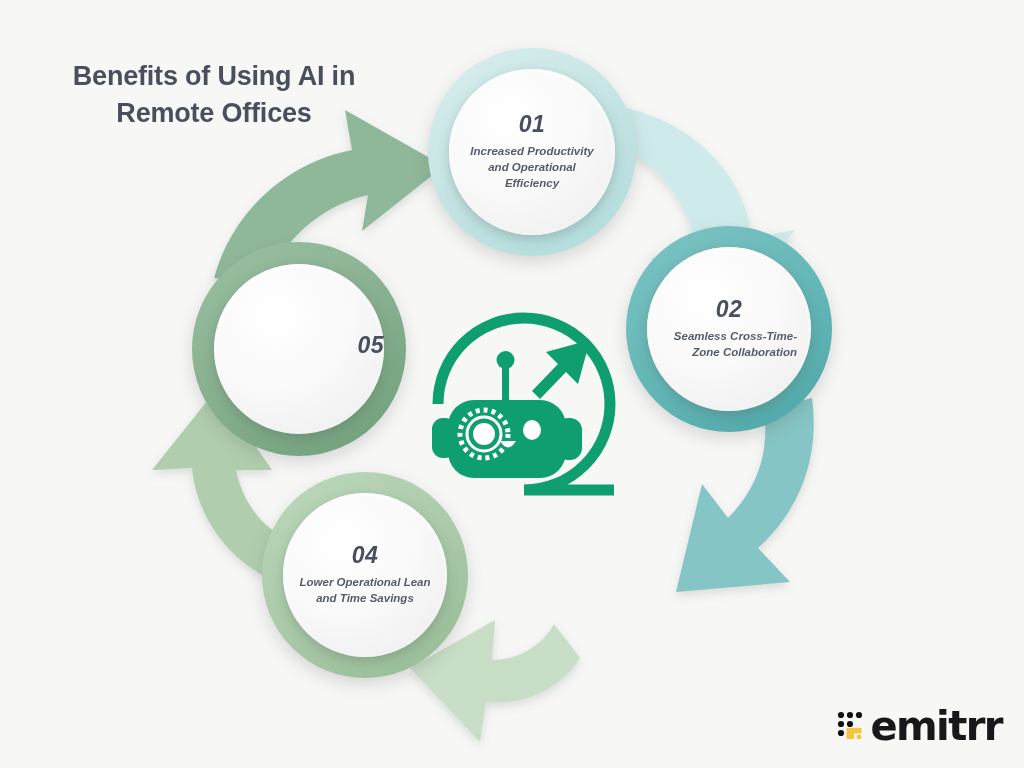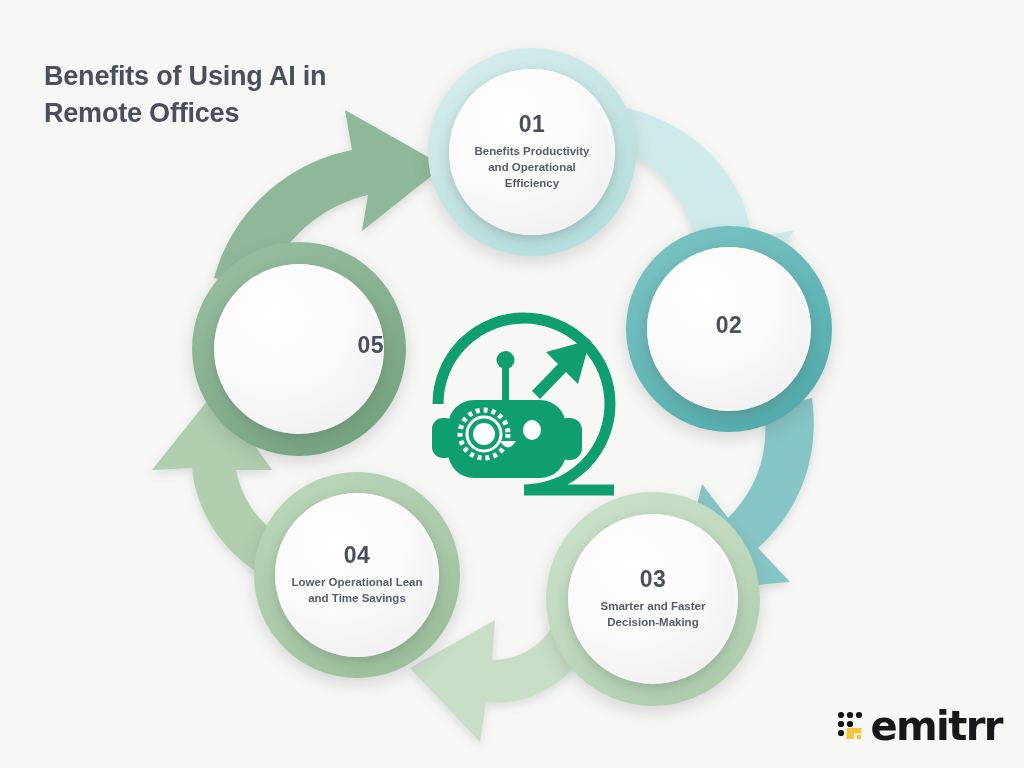--- a/index.html
+++ b/index.html
@@ -26,21 +26,21 @@
   .title {
     position: absolute;
     left: 44px;
     top: 58px;
     width: 340px;
     font-size: 27px;
     font-weight: bold;
     line-height: 1.36;
     color: #4a4f5e;
     letter-spacing: -0.2px;
-    text-align: left;
+    text-align: center;
   }
 
   
   .diagram {
     position: absolute;
     left: 0; top: 0;
     width: 1024px;
     height: 768px;
   }
 
@@ -72,20 +72,21 @@
     border-radius: 50%;
     background: radial-gradient(circle at 36% 30%, #ffffff 0%, #fafafa 45%, #ebebeb 100%);
     box-shadow: inset 0 2px 5px rgba(255,255,255,0.9),
                 0 4px 12px rgba(80,90,85,0.28);
     display: flex;
     flex-direction: column;
     align-items: center;
     justify-content: center;
     text-align: center;
     box-sizing: border-box;
+    font-style: italic;
   }
   .step .num {
     font-size: 23px;
     font-weight: bold;
     color: #4a4f5e;
     letter-spacing: 0.5px;
     margin-bottom: 7px;
     line-height: 1;
   }
   .step .lbl {
@@ -96,21 +97,21 @@
     padding: 0 14px;
   }
 
   
   #step1 { left: 428px; top: 48px;  width: 208px; height: 208px; }
   #step1 .inner { width: 166px; height: 166px; }
   #step2 { left: 626px; top: 226px; width: 206px; height: 206px; }
   #step2 .inner { width: 164px; height: 164px; text-align: right; }
   #step3 { left: 546px; top: 492px; width: 214px; height: 214px; }
   #step3 .inner { width: 170px; height: 170px; }
-  #step4 { left: 254px; top: 472px; width: 206px; height: 206px; }
+  #step4 { left: 262px; top: 472px; width: 206px; height: 206px; }
   #step4 .inner { width: 164px; height: 164px; }
   #step5 { left: 192px; top: 242px; width: 214px; height: 214px; }
   #step5 .inner { width: 170px; height: 170px; align-items: flex-end; }
 
   
   #centerIcon {
     position: absolute;
     left: 428px;
     top: 296px;
     width: 196px;
@@ -204,38 +205,32 @@
                  L 368,195
                  C 320,206 281,241 266,286
                  Z" fill="#8fb89a"></path>
       </g>
     </svg>
 
     <div class="step" id="step1" style="background: linear-gradient(150deg,#d9efee 0%, #c2e3e2 55%, #aedcdb 100%);">
       <div class="ring-shadow"></div>
       <div class="inner">
         <div class="num">01</div>
-        <div class="lbl">Benefits Productivity and Operational Efficiency</div>
+        <div class="lbl">Increased Productivity and Operational Efficiency</div>
       </div>
     </div>
 
     <div class="step" id="step2" style="background: linear-gradient(150deg,#7ec4c4 0%, #63b6b6 55%, #4ea6a6 100%);">
       <div class="ring-shadow"></div>
       <div class="inner">
         <div class="num">02</div>
+        <div class="lbl">Seamless Cross-Time-Zone Collaboration</div>
       </div>
     </div>
 
-    <div class="step" id="step3" style="background: linear-gradient(150deg,#cde3cc 0%, #bcd6bb 55%, #a8c8a7 100%);">
-      <div class="ring-shadow"></div>
-      <div class="inner">
-        <div class="num">03</div>
-        <div class="lbl">Smarter and Faster Decision-Making</div>
-      </div>
-    </div>
 
     <div class="step" id="step4" style="background: linear-gradient(150deg,#bdd9bc 0%, #a9c9a8 55%, #95bb94 100%);">
       <div class="ring-shadow"></div>
       <div class="inner">
         <div class="num">04</div>
         <div class="lbl">Lower Operational Lean and Time Savings</div>
       </div>
     </div>
 
     <div class="step" id="step5" style="background: linear-gradient(150deg,#9cc0a4 0%, #84ae8d 55%, #6f9e7a 100%);">

